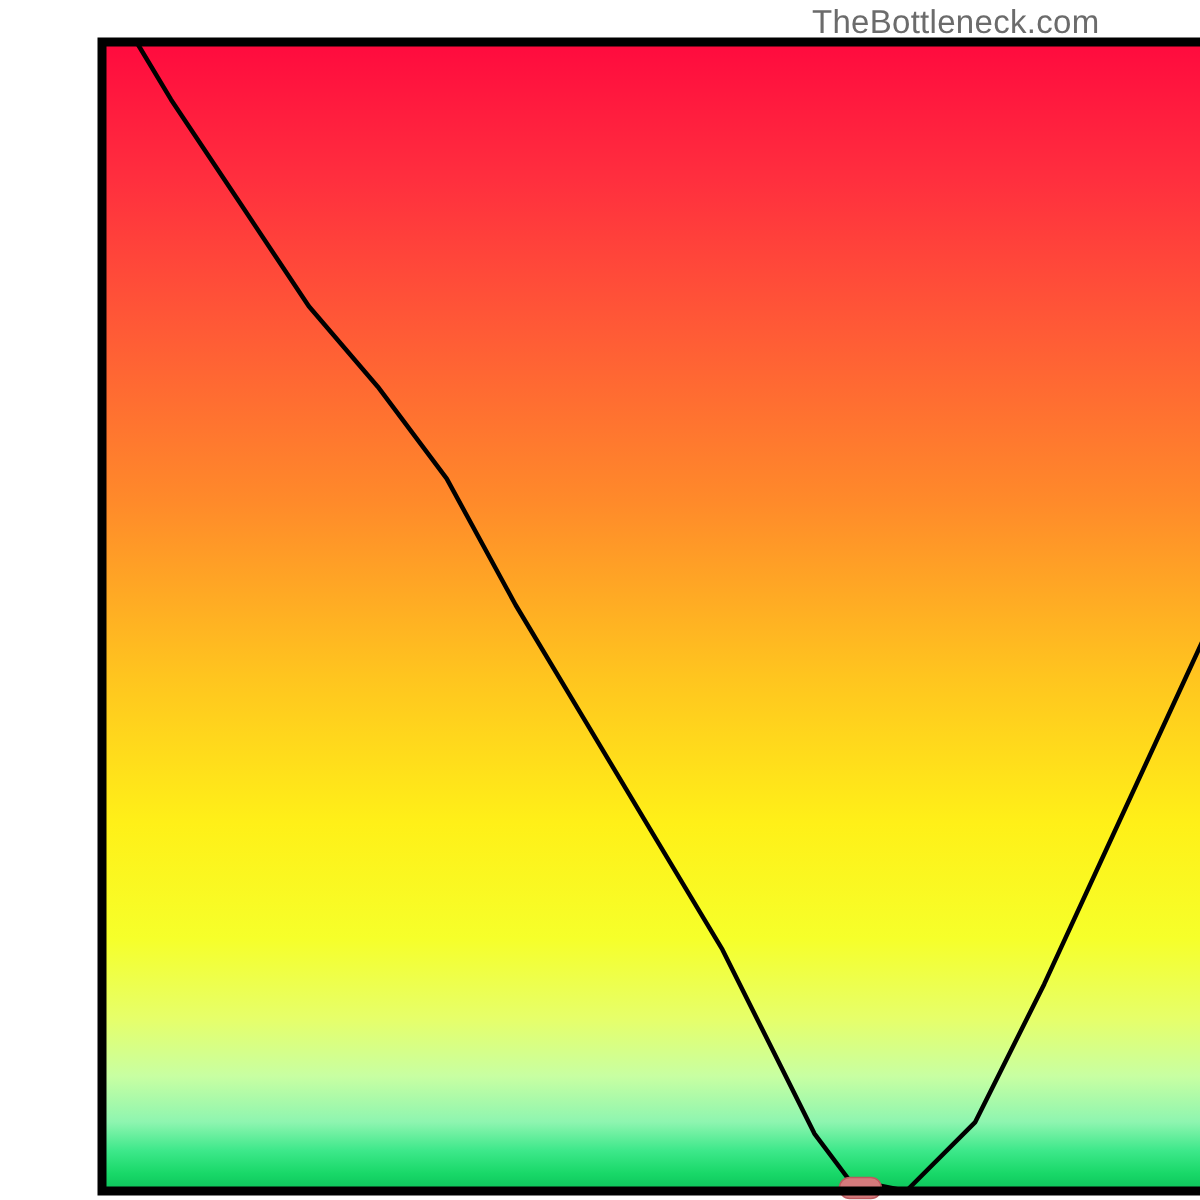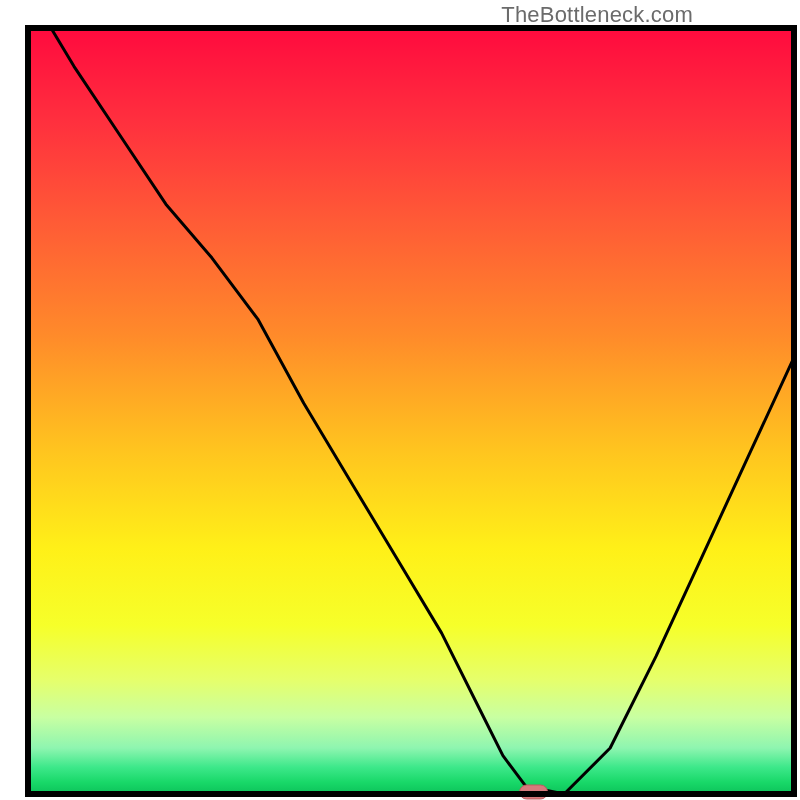--- a/index.html
+++ b/index.html
@@ -8,20 +8,21 @@
     width: 800px;
     height: 800px;
     overflow: hidden;
     background: #ffffff;
     font-family: Arial, Helvetica, sans-serif;
   }
   .container {
     position: relative;
     width: 701px;
     height: 800px;
+    padding-left: 40px;
   }
   .watermark {
     position: absolute;
     top: 2px;
     right: 8px;
     font-size: 22px;
     font-weight: 500;
     color: #6b6b6b;
     z-index: 10;
     letter-spacing: 0.2px;

